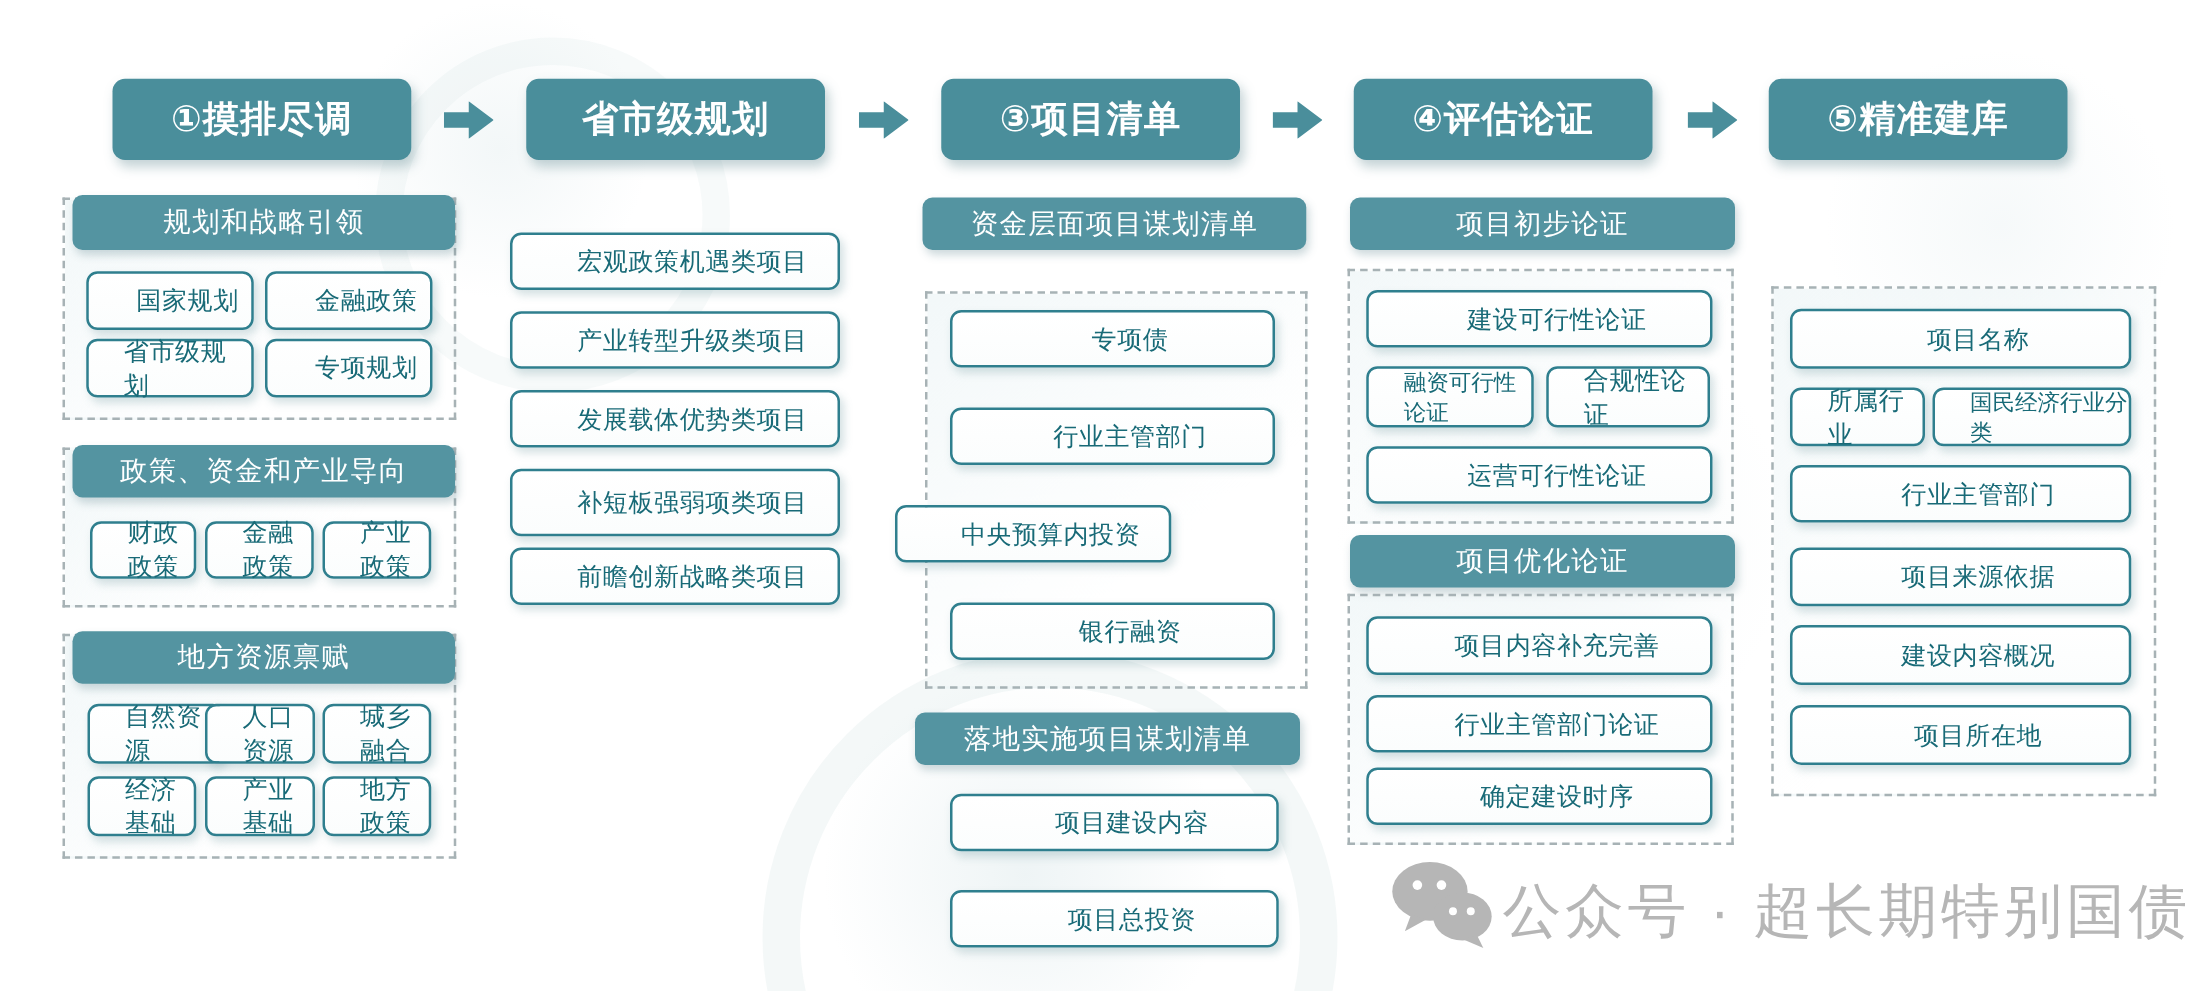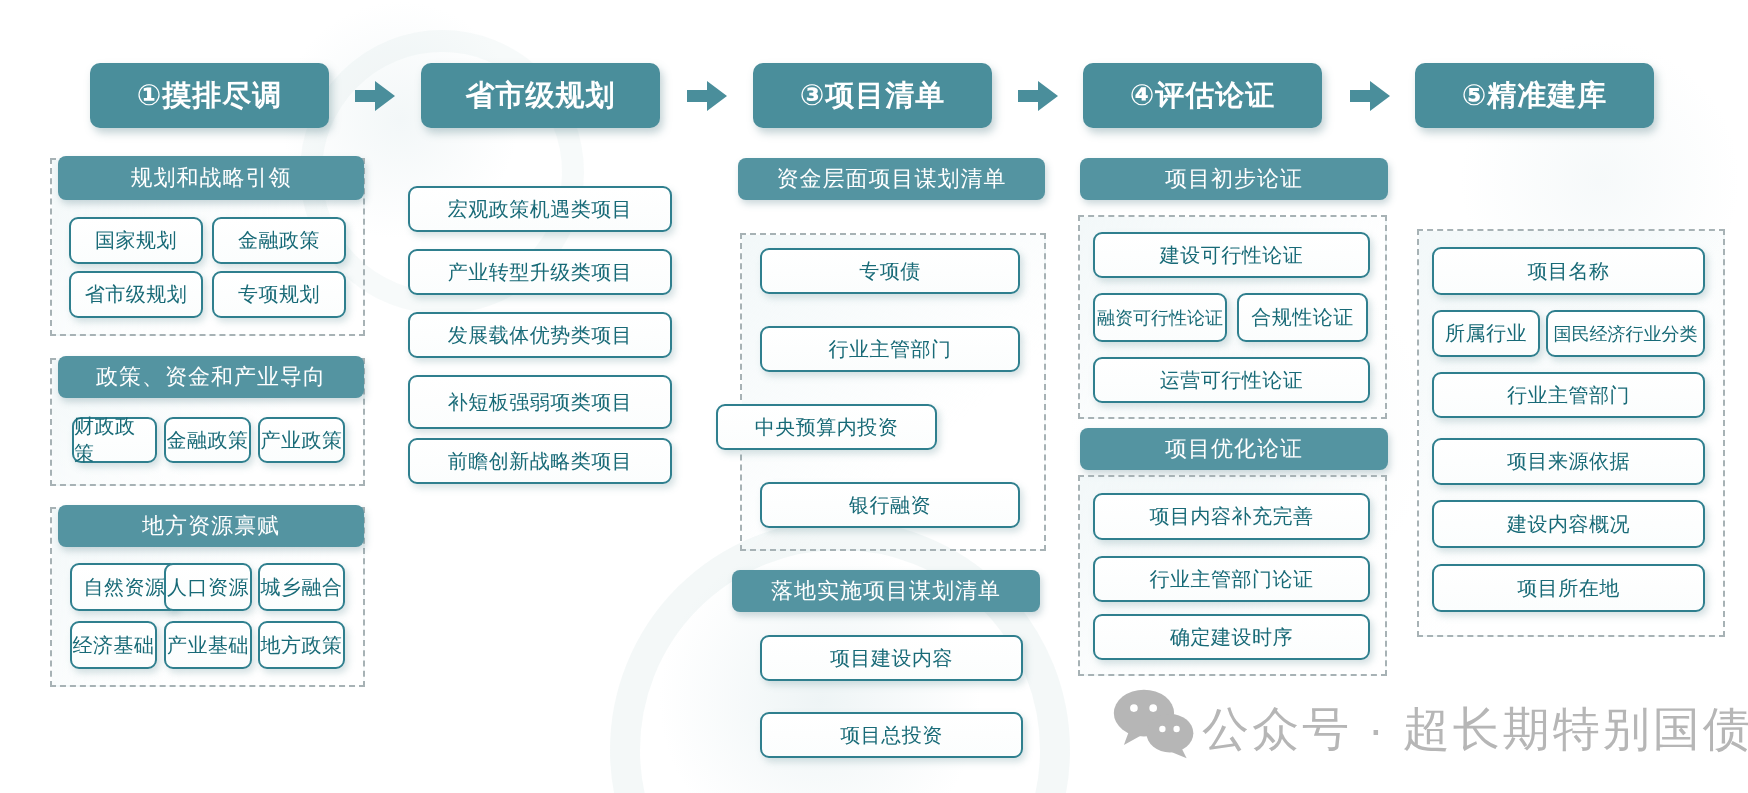--- a/index.html
+++ b/index.html
@@ -37,20 +37,21 @@
     position:absolute;border:2px dashed #a7b2b5;
     background:linear-gradient(140deg, rgba(232,242,244,0.55), rgba(255,255,255,0) 65%);
   }
   .box{
     position:absolute;background:linear-gradient(180deg,#ffffff,#fbfdfd);
     border:2px solid #2f7f8e;border-radius:9px;
     color:#186a77;font-size:20px;letter-spacing:0.5px;
     display:flex;align-items:center;justify-content:center;
     box-shadow:3px 4px 7px rgba(104,146,156,0.28);
     box-sizing:border-box;
+    padding-left:28px;
   }
   .fs18{font-size:18px;letter-spacing:0;}
   .watermark-text{
     position:absolute;color:#b6b6b6;font-size:47px;letter-spacing:3px;white-space:nowrap;
   }
   .wechat{position:absolute;}
 </style>
 </head>
 <body>
 

